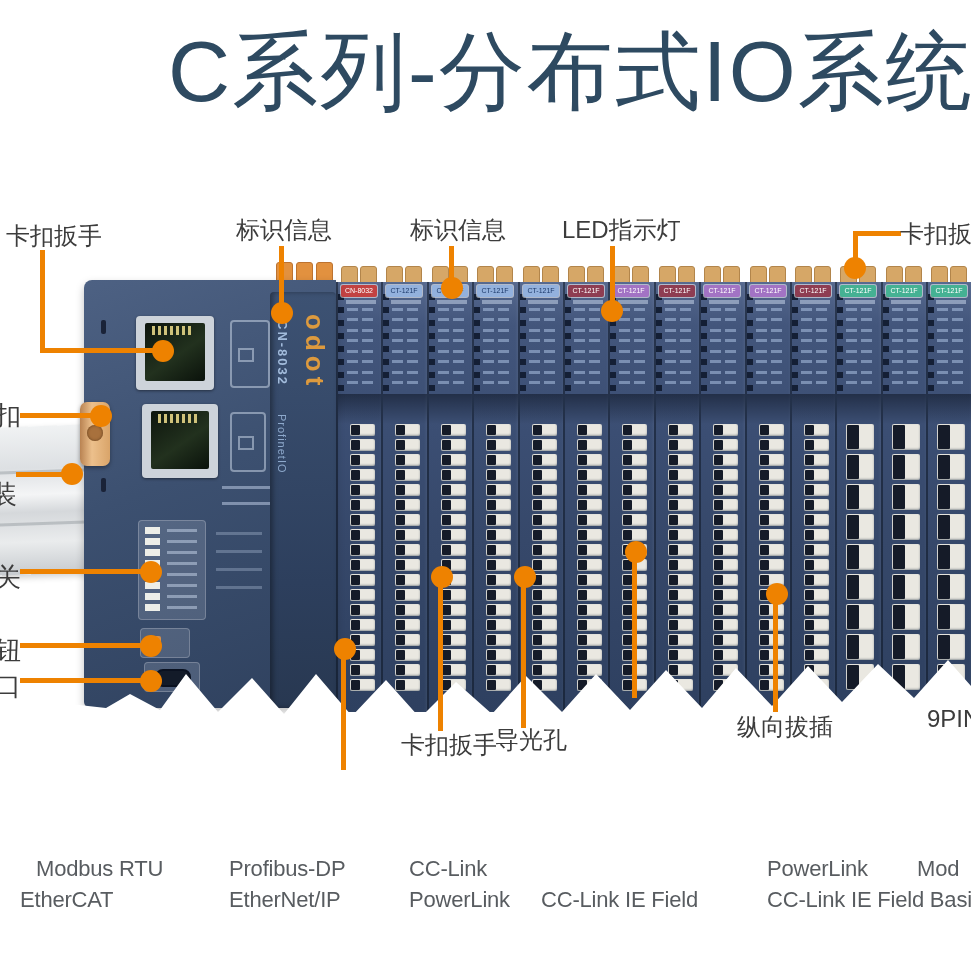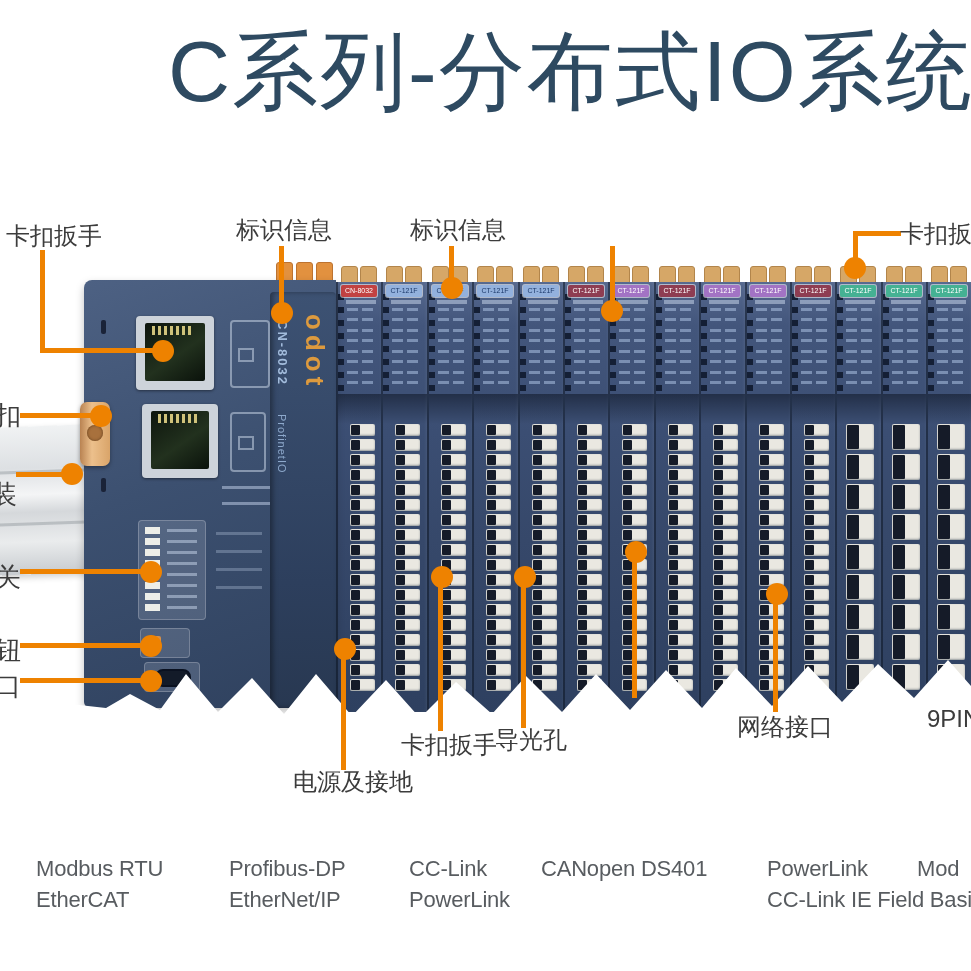--- a/index.html
+++ b/index.html
@@ -549,20 +549,21 @@
   <div class="co-dot" style="left:152px;top:340px"></div>
 
   <div class="co-label" style="left:236px;top:214px">标识信息</div>
   <div class="co-line" style="left:279px;top:246px;width:5px;height:60px"></div>
   <div class="co-dot" style="left:271px;top:302px"></div>
 
   <div class="co-label" style="left:410px;top:214px">标识信息</div>
   <div class="co-line" style="left:449px;top:246px;width:5px;height:36px"></div>
   <div class="co-dot" style="left:441px;top:277px"></div>
 
+  <div class="co-label" style="left:562px;top:214px">LED指示灯</div>
   <div class="co-line" style="left:610px;top:246px;width:5px;height:58px"></div>
   <div class="co-dot" style="left:601px;top:300px"></div>
 
   <div class="co-label" style="left:900px;top:218px">卡扣扳手</div>
   <div class="co-line" style="left:853px;top:231px;width:48px;height:5px"></div>
   <div class="co-line" style="left:853px;top:231px;width:5px;height:30px"></div>
   <div class="co-dot" style="left:844px;top:257px"></div>
 
   <div class="co-label big" style="left:-5px;top:398px">扣</div>
   <div class="co-line" style="left:20px;top:413px;width:74px;height:5px"></div>
@@ -579,43 +580,42 @@
   <div class="co-label big" style="left:-5px;top:633px">钮</div>
   <div class="co-line" style="left:20px;top:643px;width:124px;height:5px"></div>
   <div class="co-dot" style="left:140px;top:635px"></div>
 
   <div class="co-label big" style="left:-5px;top:669px">口</div>
   <div class="co-line" style="left:20px;top:678px;width:124px;height:5px"></div>
   <div class="co-dot" style="left:140px;top:670px"></div>
 
   <div class="co-dot" style="left:334px;top:638px"></div>
   <div class="co-line" style="left:341px;top:655px;width:5px;height:115px"></div>
-  <div class="co-label" style="left:293px;top:766px">电源及接地</div>
 
   <div class="co-dot" style="left:431px;top:566px"></div>
   <div class="co-line" style="left:438px;top:583px;width:5px;height:148px"></div>
   <div class="co-label" style="left:401px;top:729px">卡扣扳手</div>
 
   <div class="co-dot" style="left:514px;top:566px"></div>
   <div class="co-line" style="left:521px;top:583px;width:5px;height:145px"></div>
   <div class="co-label" style="left:495px;top:724px">导光孔</div>
 
   <div class="co-dot" style="left:625px;top:541px"></div>
   <div class="co-line" style="left:632px;top:558px;width:5px;height:140px"></div>
 
   <div class="co-dot" style="left:766px;top:583px"></div>
   <div class="co-line" style="left:773px;top:600px;width:5px;height:112px"></div>
-  <div class="co-label" style="left:737px;top:711px">网络接口</div>
+  <div class="co-label" style="left:737px;top:711px">纵向拔插</div>
 
   <div class="co-label" style="left:927px;top:705px">9PIN</div>
 
   <div class="proto" style="left:36px;top:856px">Modbus RTU</div>
-  <div class="proto" style="left:36px;top:887px">EtherCAT</div>
+  <div class="proto" style="left:20px;top:887px">EtherCAT</div>
   <div class="proto" style="left:229px;top:856px">Profibus-DP</div>
   <div class="proto" style="left:229px;top:887px">EtherNet/IP</div>
   <div class="proto" style="left:409px;top:856px">CC-Link</div>
   <div class="proto" style="left:409px;top:887px">PowerLink</div>
-  <div class="proto" style="left:541px;top:856px">CANopen DS401</div>
+  <div class="proto" style="left:541px;top:887px">CC-Link IE Field</div>
   <div class="proto" style="left:767px;top:856px">PowerLink</div>
   <div class="proto" style="left:767px;top:887px">CC-Link IE Field Basic</div>
   <div class="proto" style="left:917px;top:856px">Mod</div>
 
 </div>
 
 </body></html>

